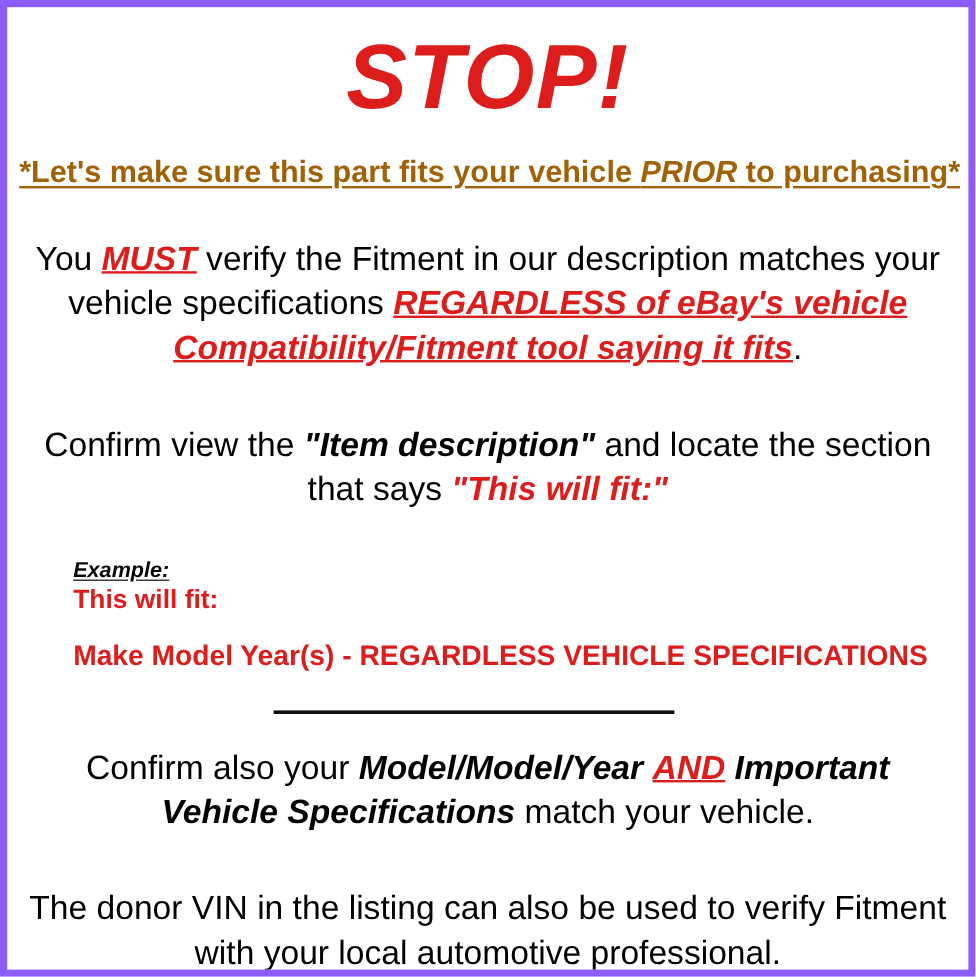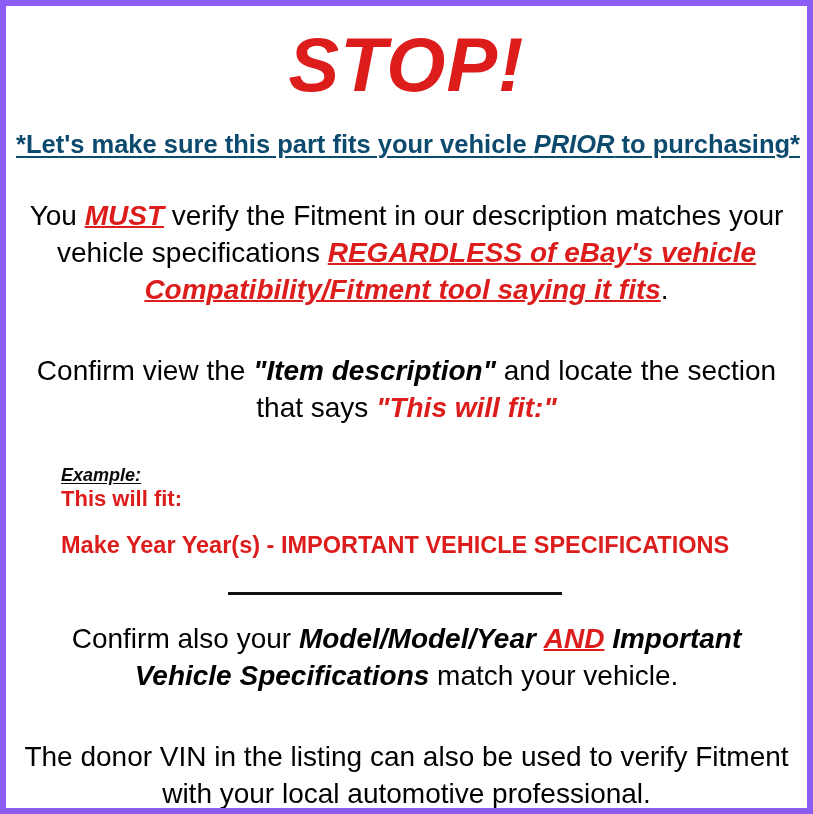--- a/index.html
+++ b/index.html
@@ -44,21 +44,21 @@
     color: #dd1c1c;
     letter-spacing: 1px;
   }
 
   
   .tagline {
     margin: 28px 16px 0 0;
     font-size: 25.5px;
     line-height: 1.15;
     font-weight: bold;
-    color: #0c4a6e;
+    color: #a16207;
     text-decoration: underline;
     text-underline-offset: 3px;
     white-space: nowrap;
   }
 
   
   .para {
     margin: 0;
     padding: 0 8px;
     font-size: 28px;
@@ -128,21 +128,21 @@
 
     <p class="para para-must"><span>You </span><span class="red b i u">MUST</span><span> verify the Fitment in our description matches your vehicle specifications </span><span class="red b u">REGARDLESS of eBay's vehicle Compatibility/Fitment tool saying it fits</span><span>.</span></p>
 
     <p class="para para-please"><span>Confirm view the </span><span class="b">"Item description"</span><span> and locate the section that says </span><span class="red b">"This will fit:"</span></p>
 
     <div class="example-block">
       <div>
         <span class="example-label">Example:</span>
       </div>
       <p class="example-fit">This will fit:</p>
-      <p class="example-spec">Make Year Year(s) - IMPORTANT VEHICLE SPECIFICATIONS</p>
+      <p class="example-spec">Make Model Year(s) - REGARDLESS VEHICLE SPECIFICATIONS</p>
     </div>
 
     <div class="divider-wrap">
       <span class="divider"></span>
     </div>
 
     <p class="para para-confirm"><span>Confirm also your </span><span class="b">Model/Model/Year</span><span> </span><span class="red b i u">AND</span><span> </span><span class="b">Important Vehicle Specifications</span><span> match your vehicle.</span></p>
 
     <p class="para para-vin">The donor VIN in the listing can also be used to verify Fitment with your local automotive professional.</p>
 

